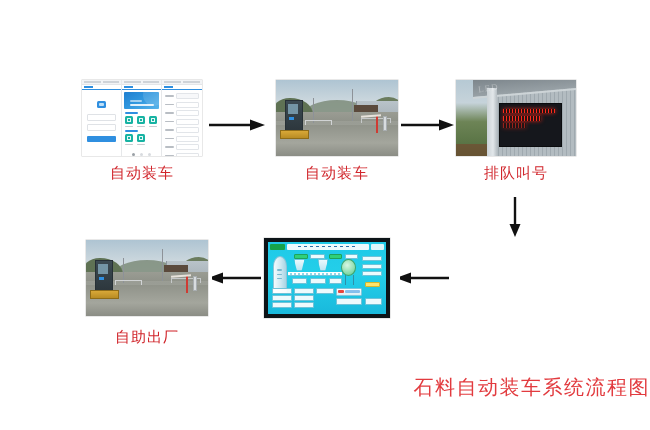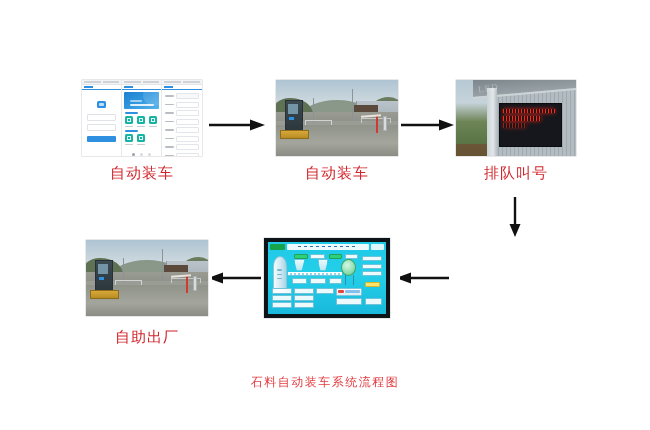--- a/index.html
+++ b/index.html
@@ -47,23 +47,23 @@
     position: absolute;
   }
   .arrow svg { display: block; }
 
   
   #flow-title {
     position: absolute;
     left: 0;
     top: 374px;
     width: 650px;
-    text-align: center;
+    text-align: right;
     color: #e23b3f;
-    font-size: 12px;
+    font-size: 20px;
     letter-spacing: 1.5px;
     white-space: nowrap;
     font-family: "DejaVu Sans", sans-serif;
   }
 
   
   .app-mock {
     width: 100%;
     height: 100%;
     background: #fdfdfd;

